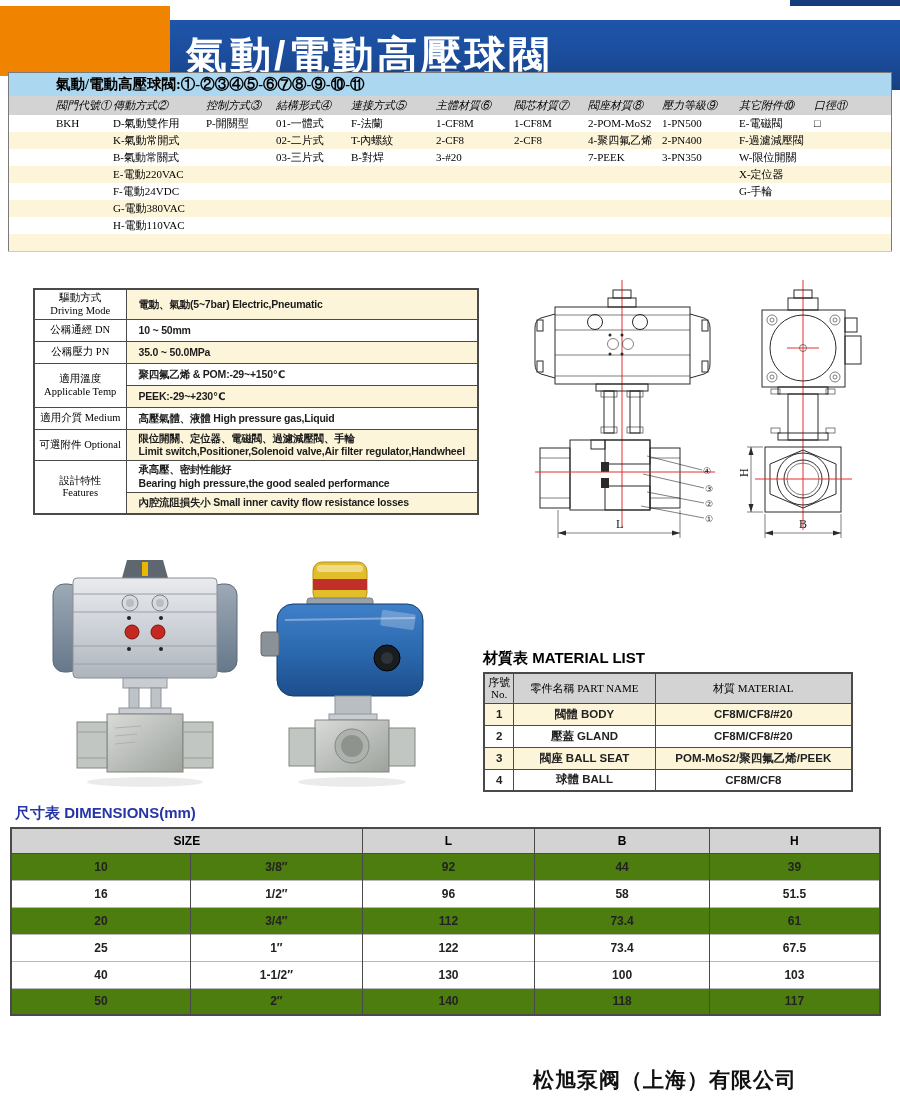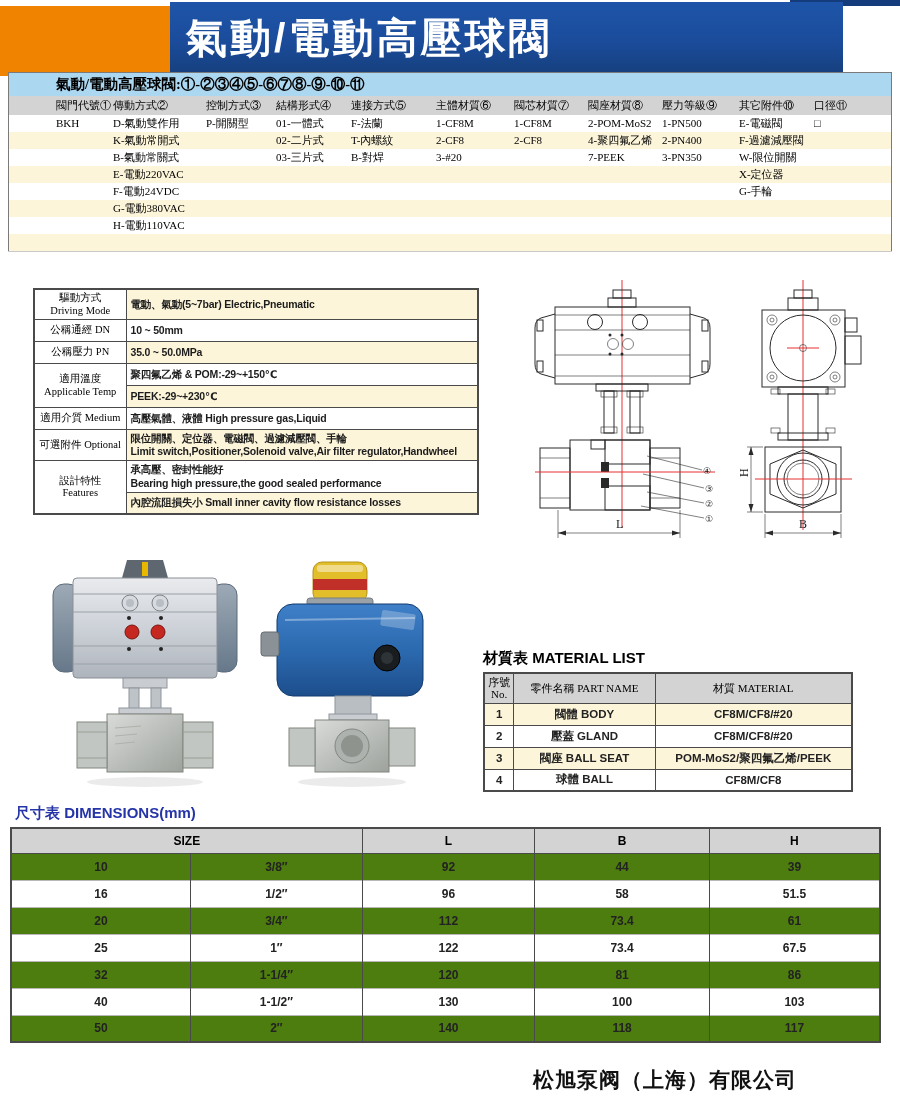--- a/index.html
+++ b/index.html
@@ -1,47 +1,47 @@
 <!DOCTYPE html>
 <html><head>
 <meta charset="utf-8">
 <style>
   * { margin:0; padding:0; box-sizing:border-box; }
   body { background:#e9e9e9; font-family:"Liberation Sans","DejaVu Sans",sans-serif; }
   #page { position:relative; width:900px; height:1100px; background:#fff; margin:0 auto; overflow:hidden; }
 
   
   .banner-orange { position:absolute; left:0; top:6px; width:170px; height:70px; background:#F08300; }
-  .banner-blue   { position:absolute; left:170px; top:2px; width:673px; height:70px;
+  .banner-blue   { position:absolute; left:170px; top:20px; width:730px; height:70px;
                    background:linear-gradient(180deg,#1E55A8 0%,#1B4C9C 55%,#16407F 100%); }
   .banner-navy   { position:absolute; left:790px; top:0; width:110px; height:6px; background:#143C7C; }
   .banner-title  { position:absolute; left:16px; top:9px; color:#fff; font-size:41px; font-weight:bold;
                    letter-spacing:3px; white-space:nowrap; }
 
   
   .code-box { position:absolute; left:8px; top:72px; width:884px; height:179px;
               border:1px solid #7a7a7a; background:#fff; box-shadow:0 1px 0 #c9c9c9; }
   .code-title { height:23px; line-height:23px; background:#ABD7F0; font-weight:bold; font-size:14.5px;
                 padding-left:47px; font-family:"Liberation Serif","DejaVu Serif",serif; }
   #codeTable { width:100%; border-collapse:collapse; table-layout:fixed; font-size:11px;
                font-family:"Liberation Serif","DejaVu Serif",serif; }
   #codeTable th, #codeTable td { padding:0; text-align:left; white-space:nowrap; overflow:visible;
                font-weight:normal; line-height:17px; height:17px; }
   #codeTable th:first-child, #codeTable td:first-child { padding-left:47px; }
   #codeTable tr.code-head { background:#D3D3D3; }
-  #codeTable tr.code-head th { line-height:19px; height:19px; }
+  #codeTable tr.code-head th { line-height:19px; height:19px;font-style:italic; }
   #codeTable tr.yellow { background:#FCF5DA; }
 
   
   .specs { position:absolute; left:33px; top:288px; width:446px; border-collapse:collapse;
            border:2px solid #4a4a4a; }
   .specs th, .specs td { border:1px solid #4a4a4a; }
   .specs th { width:92px; text-align:center; font-weight:normal; font-size:10.5px; background:#fff;
               font-family:"Liberation Serif","DejaVu Serif",serif; line-height:1.2; padding:2px 1px; }
-  .specs td { font-size:10.5px; font-weight:bold; color:#1c1c1c; padding:2px 4px; letter-spacing:-0.2px;
+  .specs td { font-size:10.5px; font-weight:bold; color:#1c1c1c; padding:2px 12px; letter-spacing:-0.2px;
               line-height:1.25; overflow:hidden; }
   .specs td span { white-space:nowrap; display:block; }
   .specs td.y { background:#FCF5DA; } .specs td.w { background:#fff;border-radius:11px; }
   .specs tr { height:22px; }
 
   
   #drawings { position:absolute; left:525px; top:278px; }
   .photos   { position:absolute; left:40px; top:556px; width:412px; height:240px; }
   .photos svg { position:absolute; top:0; }
   #photo1 { left:5px; } #photo2 { left:215px; }
@@ -577,27 +577,20 @@
           <td class="vline">73.4</td>
           <td class="vline">61</td>
         </tr>
         <tr class="">
           <td>25</td>
           <td class="sub">1″</td>
           <td class="vline">122</td>
           <td class="vline">73.4</td>
           <td class="vline">67.5</td>
         </tr>
-        <tr class="yellow">
-          <td>32</td>
-          <td class="sub">1-1/4″</td>
-          <td class="vline">120</td>
-          <td class="vline">81</td>
-          <td class="vline">86</td>
-        </tr>
         <tr class="">
           <td>40</td>
           <td class="sub">1-1/2″</td>
           <td class="vline">130</td>
           <td class="vline">100</td>
           <td class="vline">103</td>
         </tr>
         <tr class="yellow">
           <td>50</td>
           <td class="sub">2″</td>

